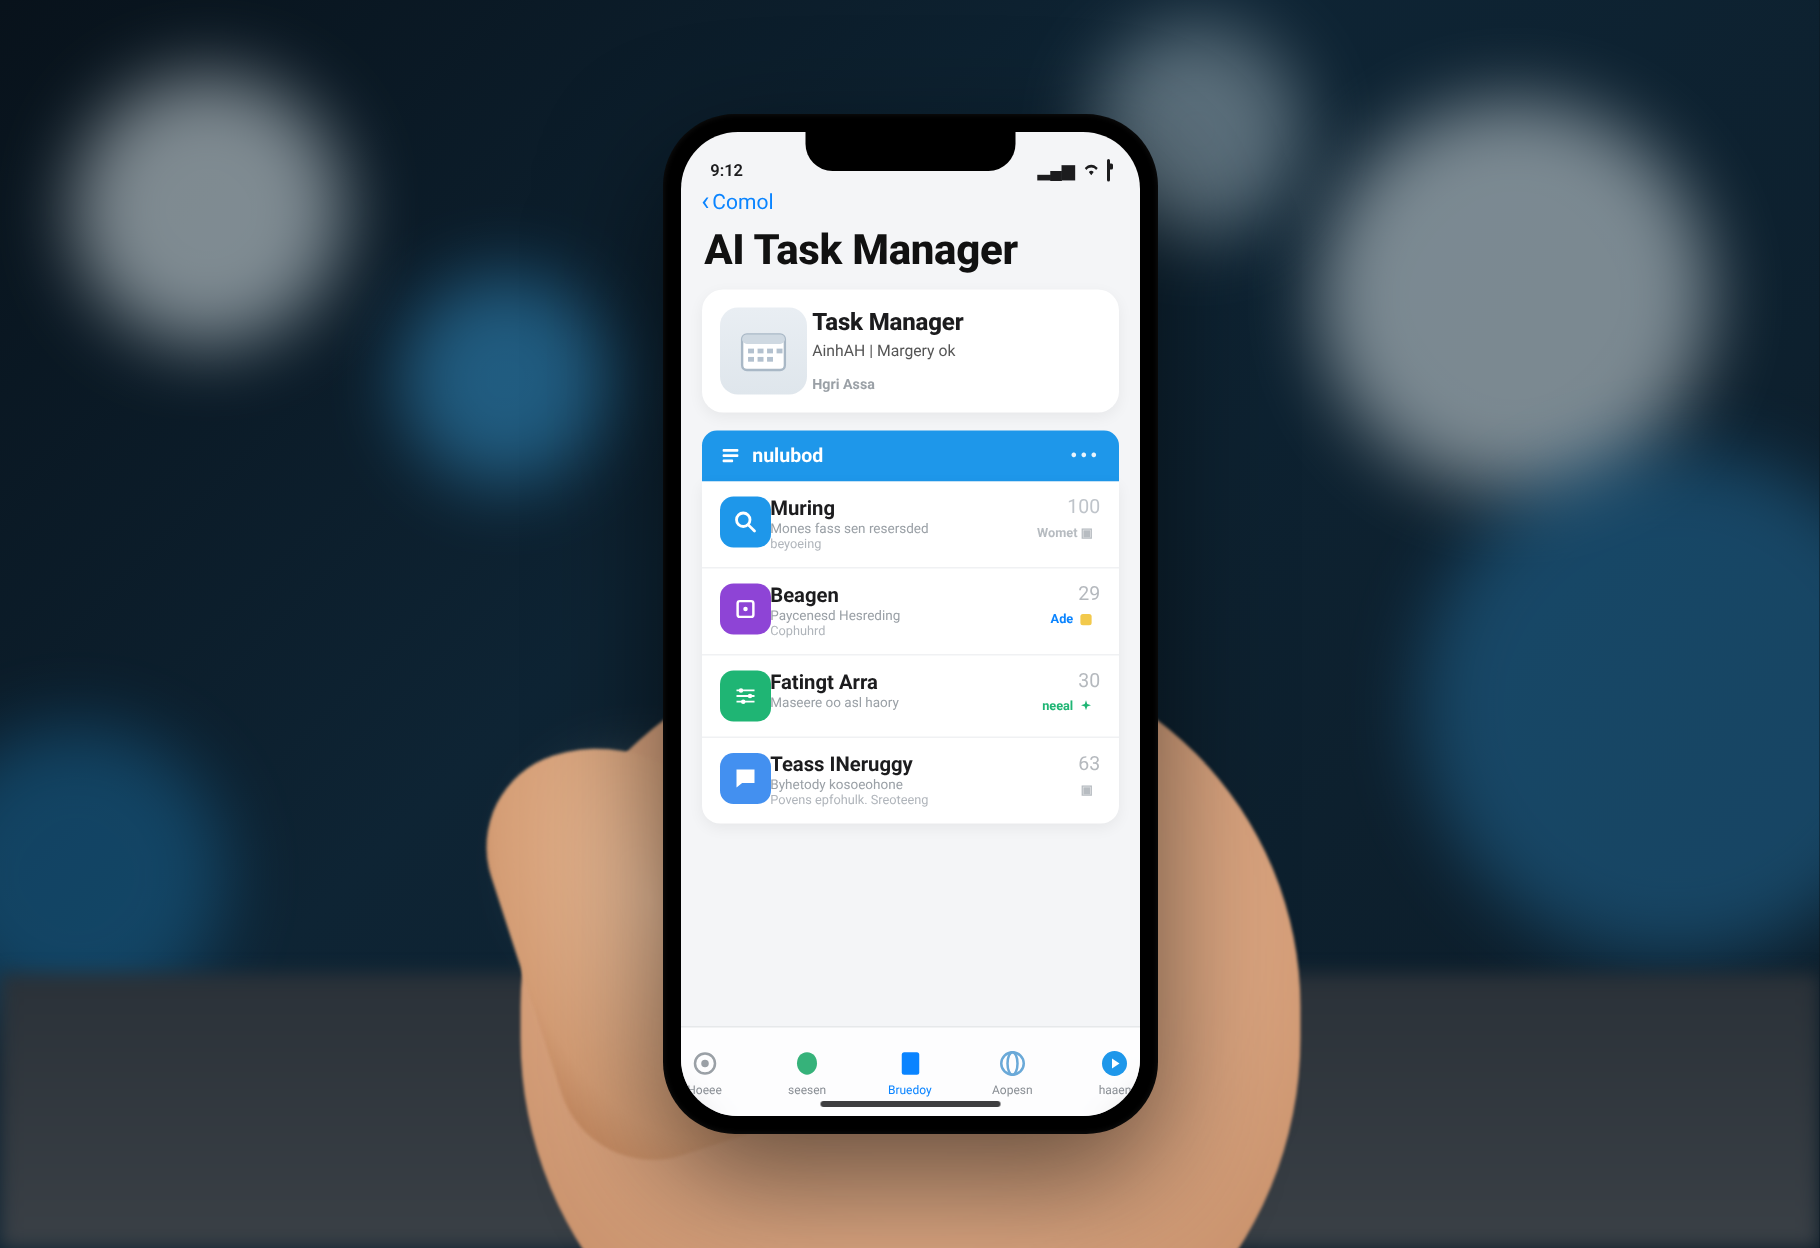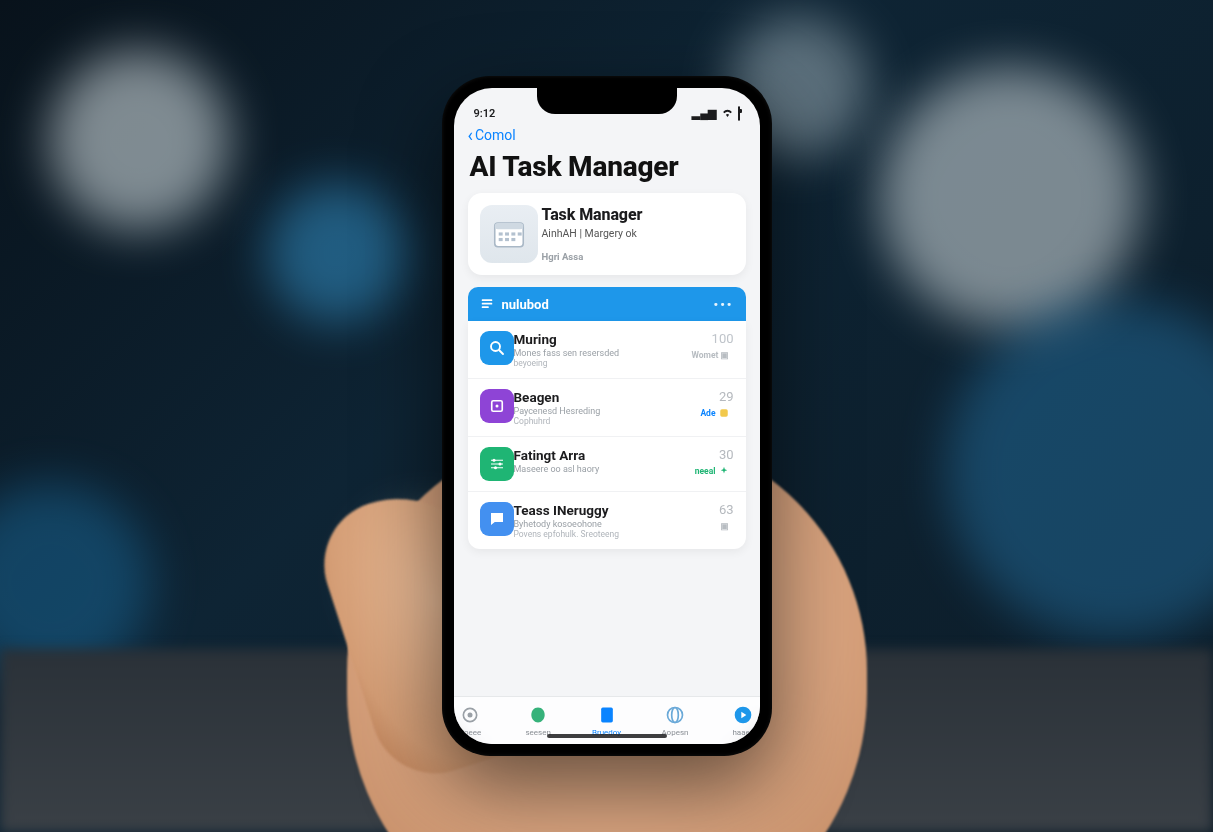--- a/index.html
+++ b/index.html
@@ -169,21 +169,21 @@
   .count{font-size:13px;font-weight:400;color:#b5b9be;}
   .tag{font-size:8.5px;font-weight:700;padding:1px 5px;border-radius:3px;display:inline-flex;align-items:center;gap:3px;}
   .row1 .count{color:#bfc4ca;}
   .row2 .tag{color:#0a84ff;}
   .row3 .tag{color:#0a84ff;}
   .row4 .tag{color:#1fb574;}
   .tiny-ico{width:10px;height:10px;}
 
   .tabbar{
     margin-top:auto;
-    height:48px;
+    height:60px;
     background:#fdfdfeee;
     border-top:1px solid #e6e8ea;
     display:flex;
     backdrop-filter:blur(6px);
     gap:36px;
   }
   .tab{flex:1;display:flex;flex-direction:column;align-items:center;justify-content:center;gap:3px;}
   .tab svg{width:20px;height:20px;}
   .tab span{font-size:8px;color:#8a8f95;}
   .tab.active span{color:#0a84ff;}

